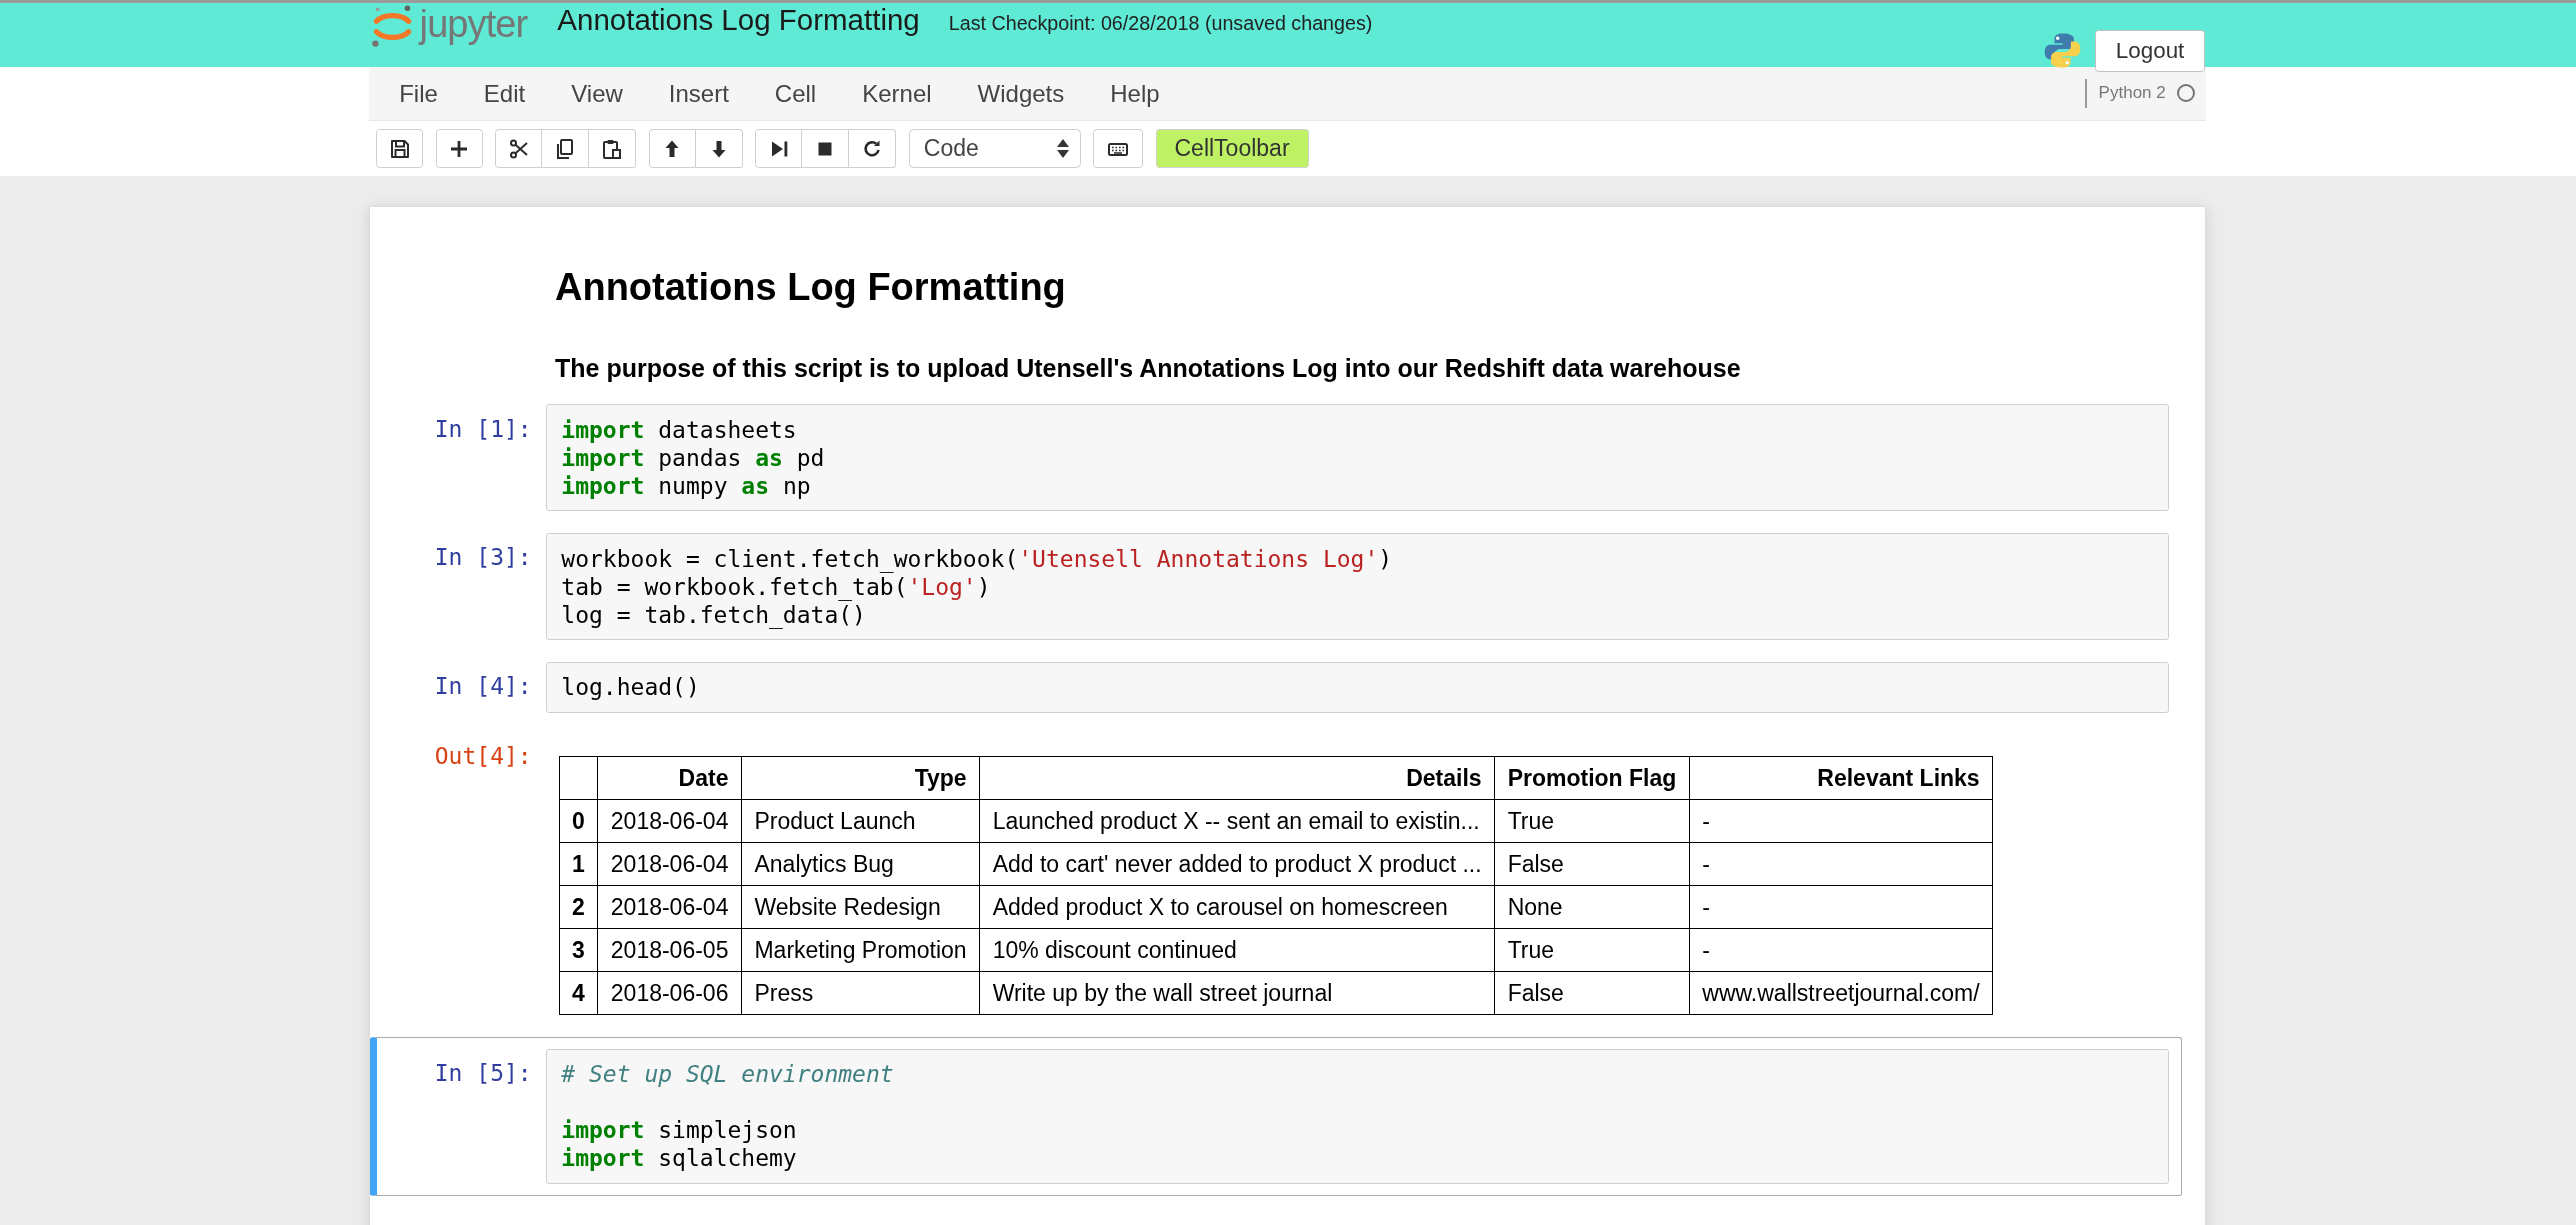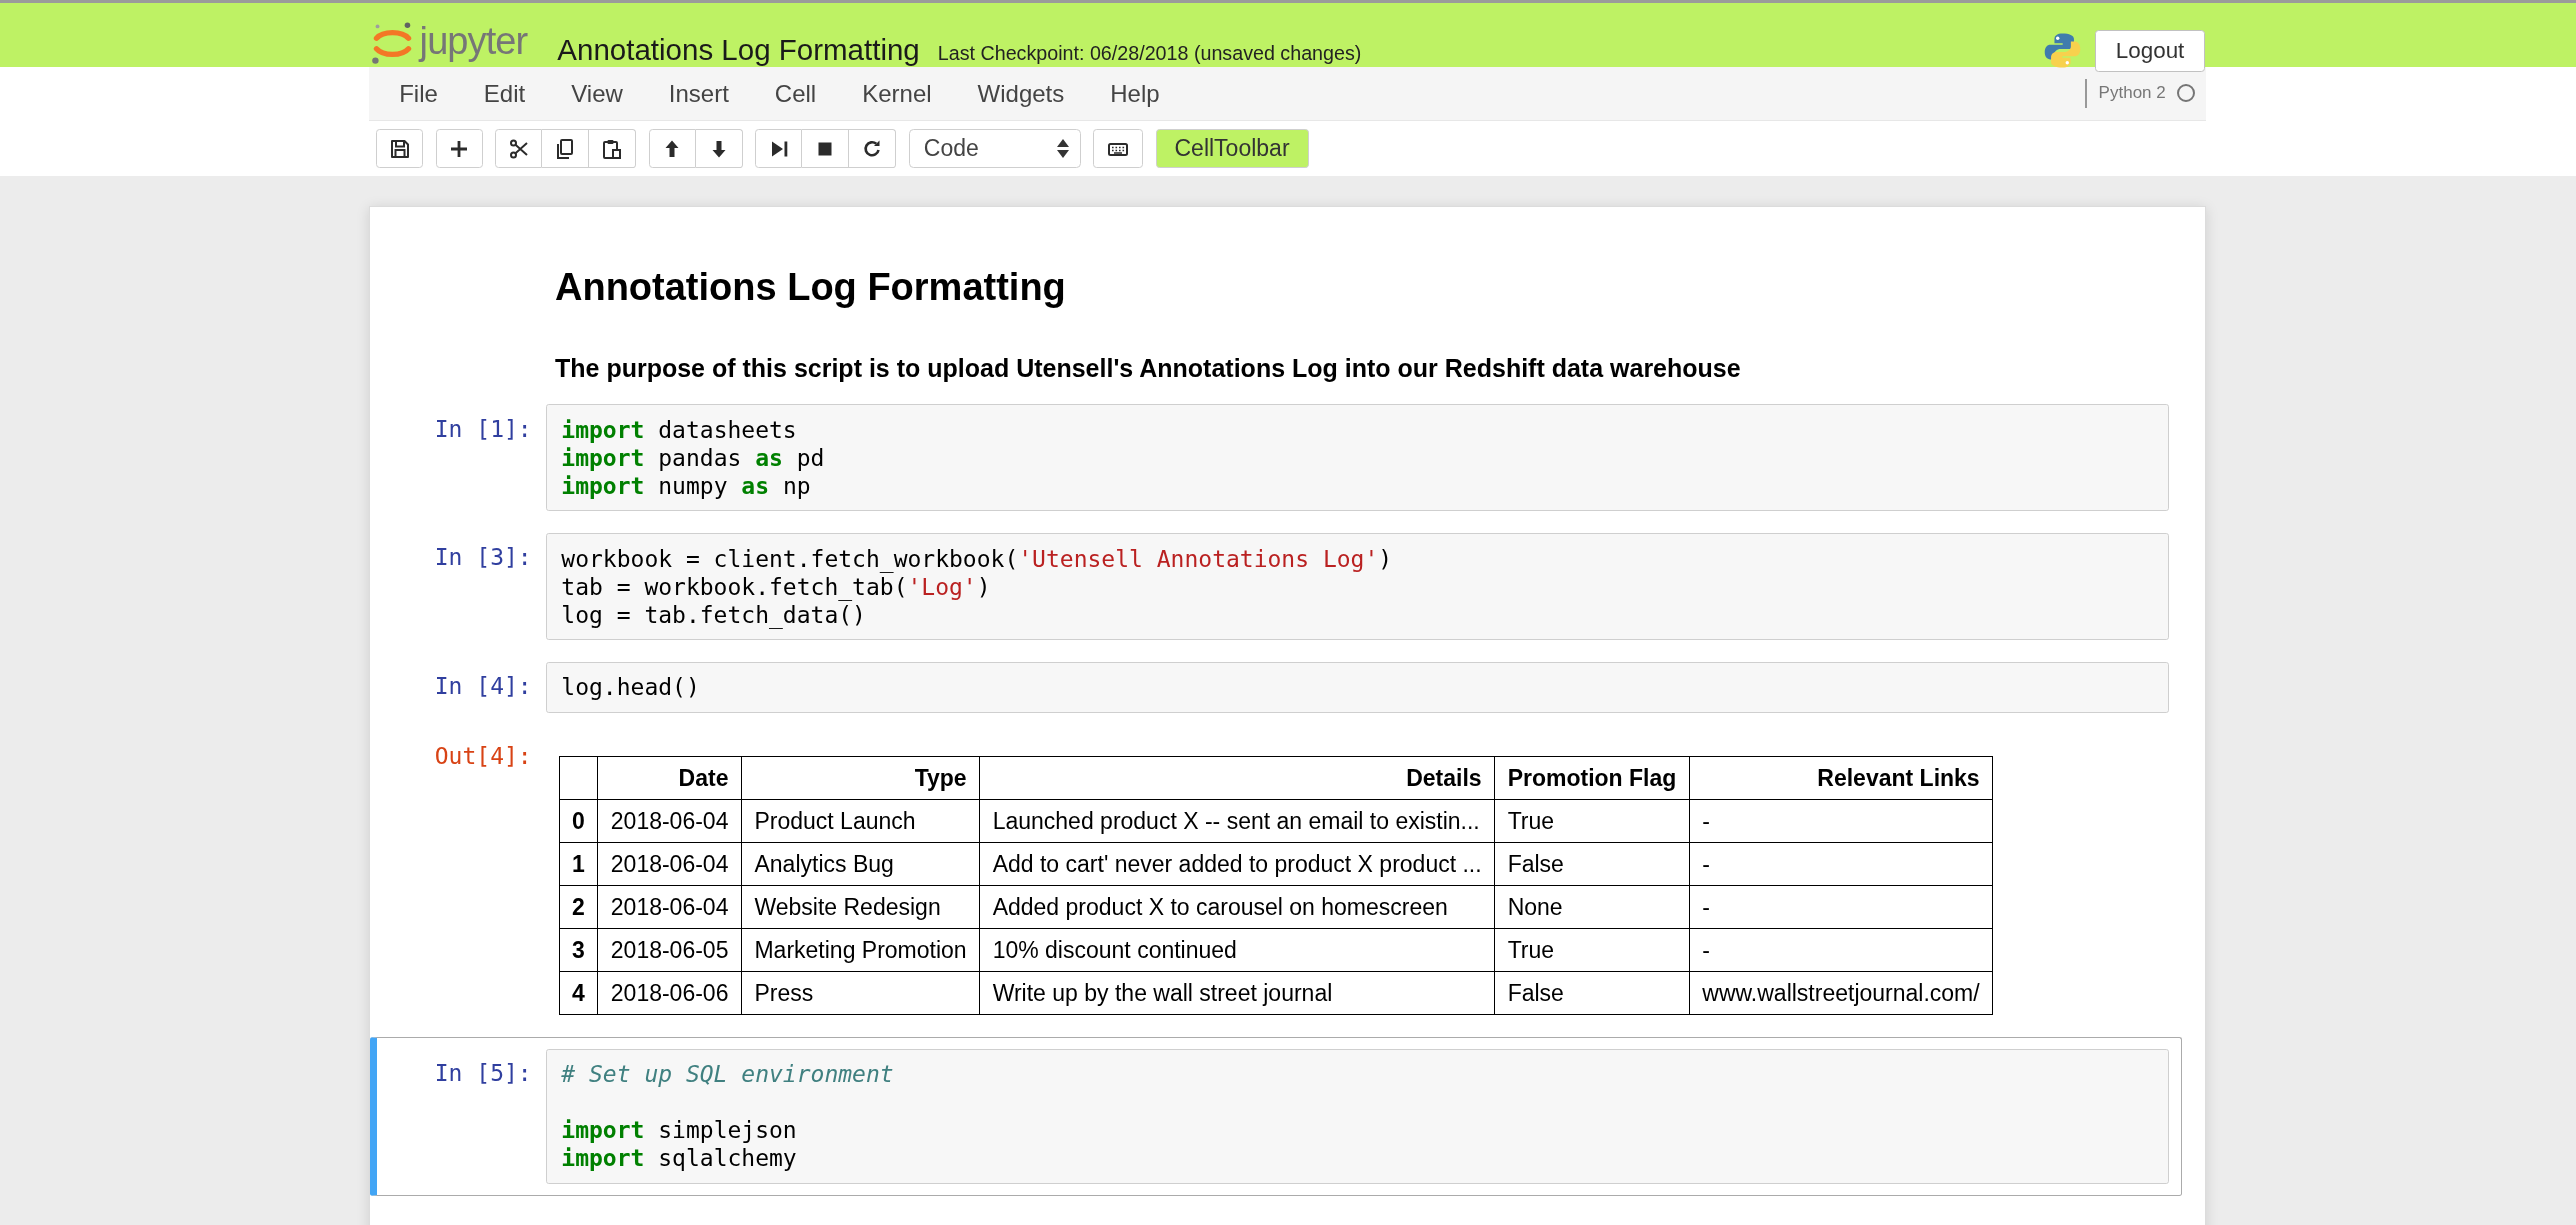--- a/index.html
+++ b/index.html
@@ -4,27 +4,27 @@
 <style>
   * { box-sizing: border-box; }
   html,body { margin:0; padding:0; }
   body {
     width:2576px; height:1225px; overflow:hidden; position:relative;
     background:#fff; font-family:"Liberation Sans","DejaVu Sans",sans-serif; color:#000;
   }
   .topline { height:2.7px; background:#9b9b9b; }
 
   
-  header { height:64px; display:flex; align-items:flex-end; padding-left:369px; position:relative; background:#bef264; }
+  header { height:64px; display:flex; align-items:flex-start; padding-left:369px; position:relative; background:#5eead4; }
   .logo { display:flex; align-items:center; cursor:pointer; }
   .logo svg { width:47px; height:47px; }
   .logotext { font-size:38px; color:#767677; letter-spacing:-0.9px; margin-left:3.6px; margin-top:-3.6px; }
   .titlewrap { margin-left:30px; display:flex; align-items:baseline; }
   .nbtitle { font-size:29.5px; color:#1a1a1a; cursor:pointer; }
-  .checkpoint { font-size:19.7px; color:#222; margin-left:18px; }
+  .checkpoint { font-size:19.7px; color:#222; margin-left:29px; }
   .hdr-right { position:absolute; right:371px; top:16px; height:64px; display:flex; align-items:center; gap:12.5px; }
   .pyicon svg { width:41px; height:41px; display:block; }
   .logout { font-family:inherit; font-size:22.4px; color:#333; background:#fff; border:1.8px solid #c1c1c1; border-radius:3.6px; padding:7.2px 19.7px; cursor:pointer; }
 
   
   .menubar { height:54px; background:#fff; }
   .menubar-inner { margin-left:369px; width:1837px; height:100%; background:#f5f5f5; border-bottom:0.9px solid #e7e7e7;
     display:flex; align-items:center; justify-content:space-between; }
   #menu { display:flex; list-style:none; margin:0; padding:0 0 0 7.2px; }
   #menu li { padding:0 23px; font-size:24px; color:#444; cursor:pointer; line-height:53px; }

